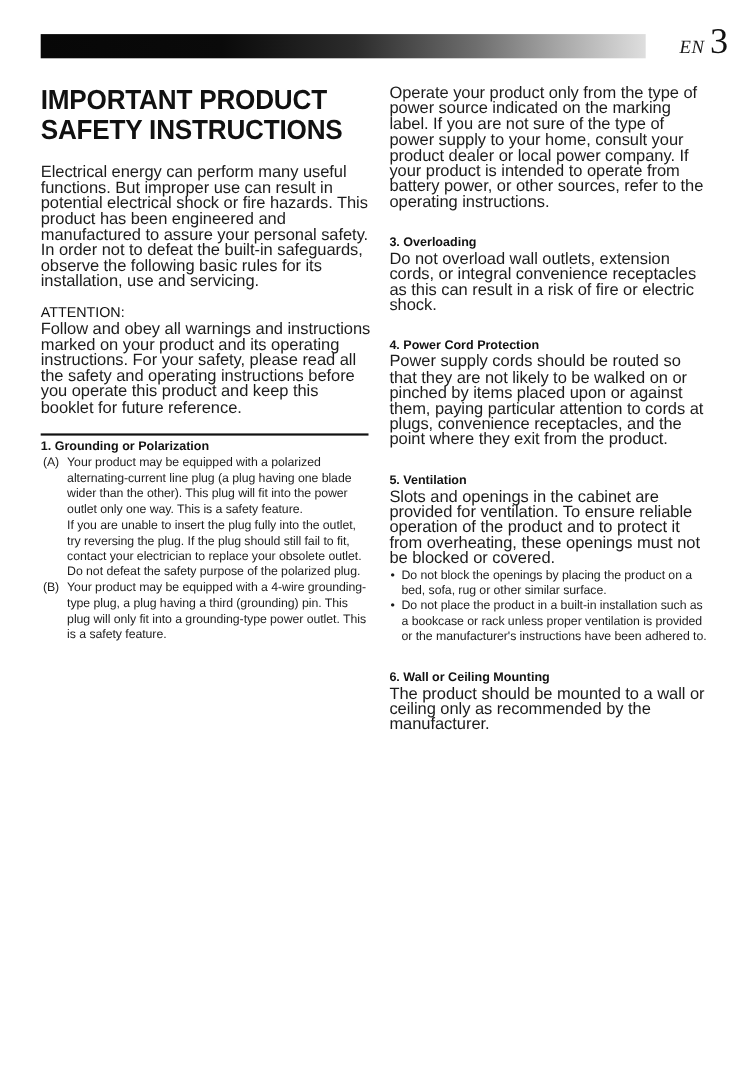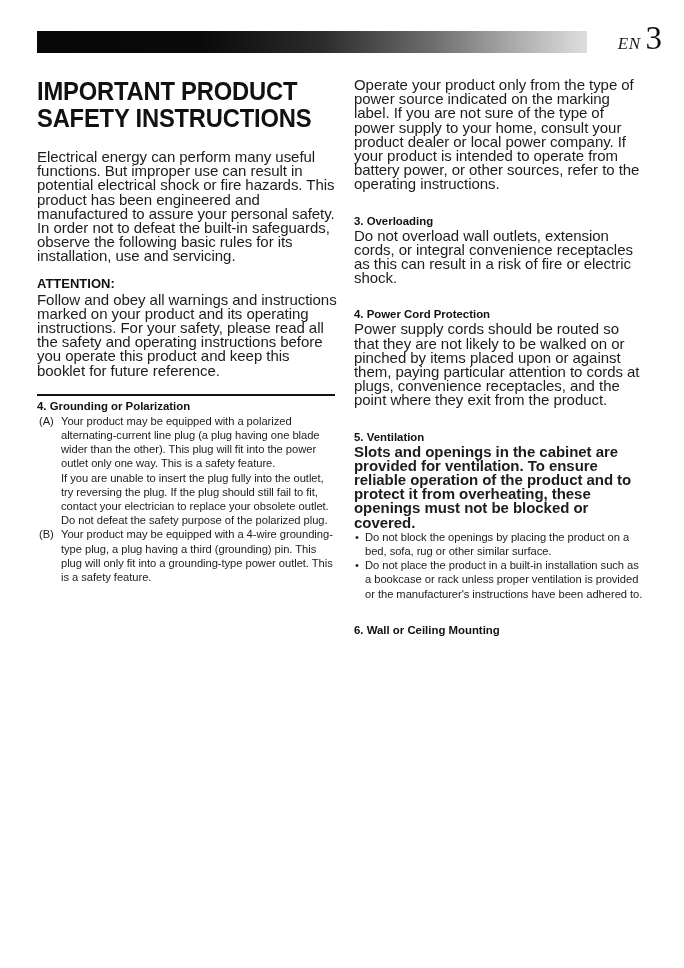--- a/index.html
+++ b/index.html
@@ -90,21 +90,21 @@
   }
   p.body {
     font-size: 15px;
     line-height: 14.2px;
     color: #1c1c1c;
     margin: 0 0 12px 0;
     letter-spacing: -0.05px;
   }
   .attention-head {
     font-size: 13px;
-    font-weight: bold;
+    font-weight: normal;
     line-height: 16px;
     color: #111111;
     margin: 8px 0 1px 0;
   }
   .rule {
     border: 0;
     border-top: 2px solid #111111;
     margin: 16px 0 3px 0;
     width: 298px;
   }
@@ -154,21 +154,21 @@
     padding-left: 11px;
     position: relative;
     letter-spacing: -0.05px;
   }
   ul.bullets li .dot {
     position: absolute;
     left: 1px;
     top: 0;
   }
   .blk { margin-bottom: 22px; }
-  .blk-sm { margin-bottom: 14px; font-weight: bold; }
+  .blk-sm { margin-bottom: 14px; }
 </style>
 </head>
 <body>
 
 <div class="header">
   <div class="header-bar"></div>
   <div class="page-marker">
     <span class="en">EN</span>
     <span class="num">3</span>
   </div>
@@ -182,21 +182,21 @@
 SAFETY INSTRUCTIONS</h1>
 
     <p class="body">Electrical energy can perform many useful functions. But improper use can result in potential electrical shock or fire hazards. This product has been engineered and manufactured to assure your personal safety. In order not to defeat the built-in safeguards, observe the following basic rules for its installation, use and servicing.</p>
 
     <div class="attention-head">ATTENTION:</div>
     <p class="body">Follow and obey all warnings and instructions marked on your product and its operating instructions. For your safety, please read all the safety and operating instructions before you operate this product and keep this booklet for future reference.</p>
 
     <hr class="rule">
 
 
-    <div class="sub-head">4. Grounding or Polarization</div>
+    <div class="sub-head">1. Grounding or Polarization</div>
 
     <div class="hang">
       <span class="marker">(A)</span>
       <span>Your product may be equipped with a polarized alternating-current line plug (a plug having one blade wider than the other). This plug will fit into the power outlet only one way. This is a safety feature.</span>
     </div>
     <div class="hang">
       <span>If you are unable to insert the plug fully into the outlet, try reversing the plug. If the plug should still fail to fit, contact your electrician to replace your obsolete outlet. Do not defeat the safety purpose of the polarized plug.</span>
     </div>
 
     <div class="hang">
@@ -232,16 +232,17 @@
         </li>
         <li>
           <span class="dot">•</span>
           <span>Do not place the product in a built-in installation such as a bookcase or rack unless proper ventilation is provided or the manufacturer's instructions have been adhered to.</span>
         </li>
       </ul>
     </div>
 
     <div class="blk">
       <div class="sub-head">6. Wall or Ceiling Mounting</div>
+      <p class="body">The product should be mounted to a wall or ceiling only as recommended by the manufacturer.</p>
     </div>
 
   </div>
 </div>
 
 </body></html>

